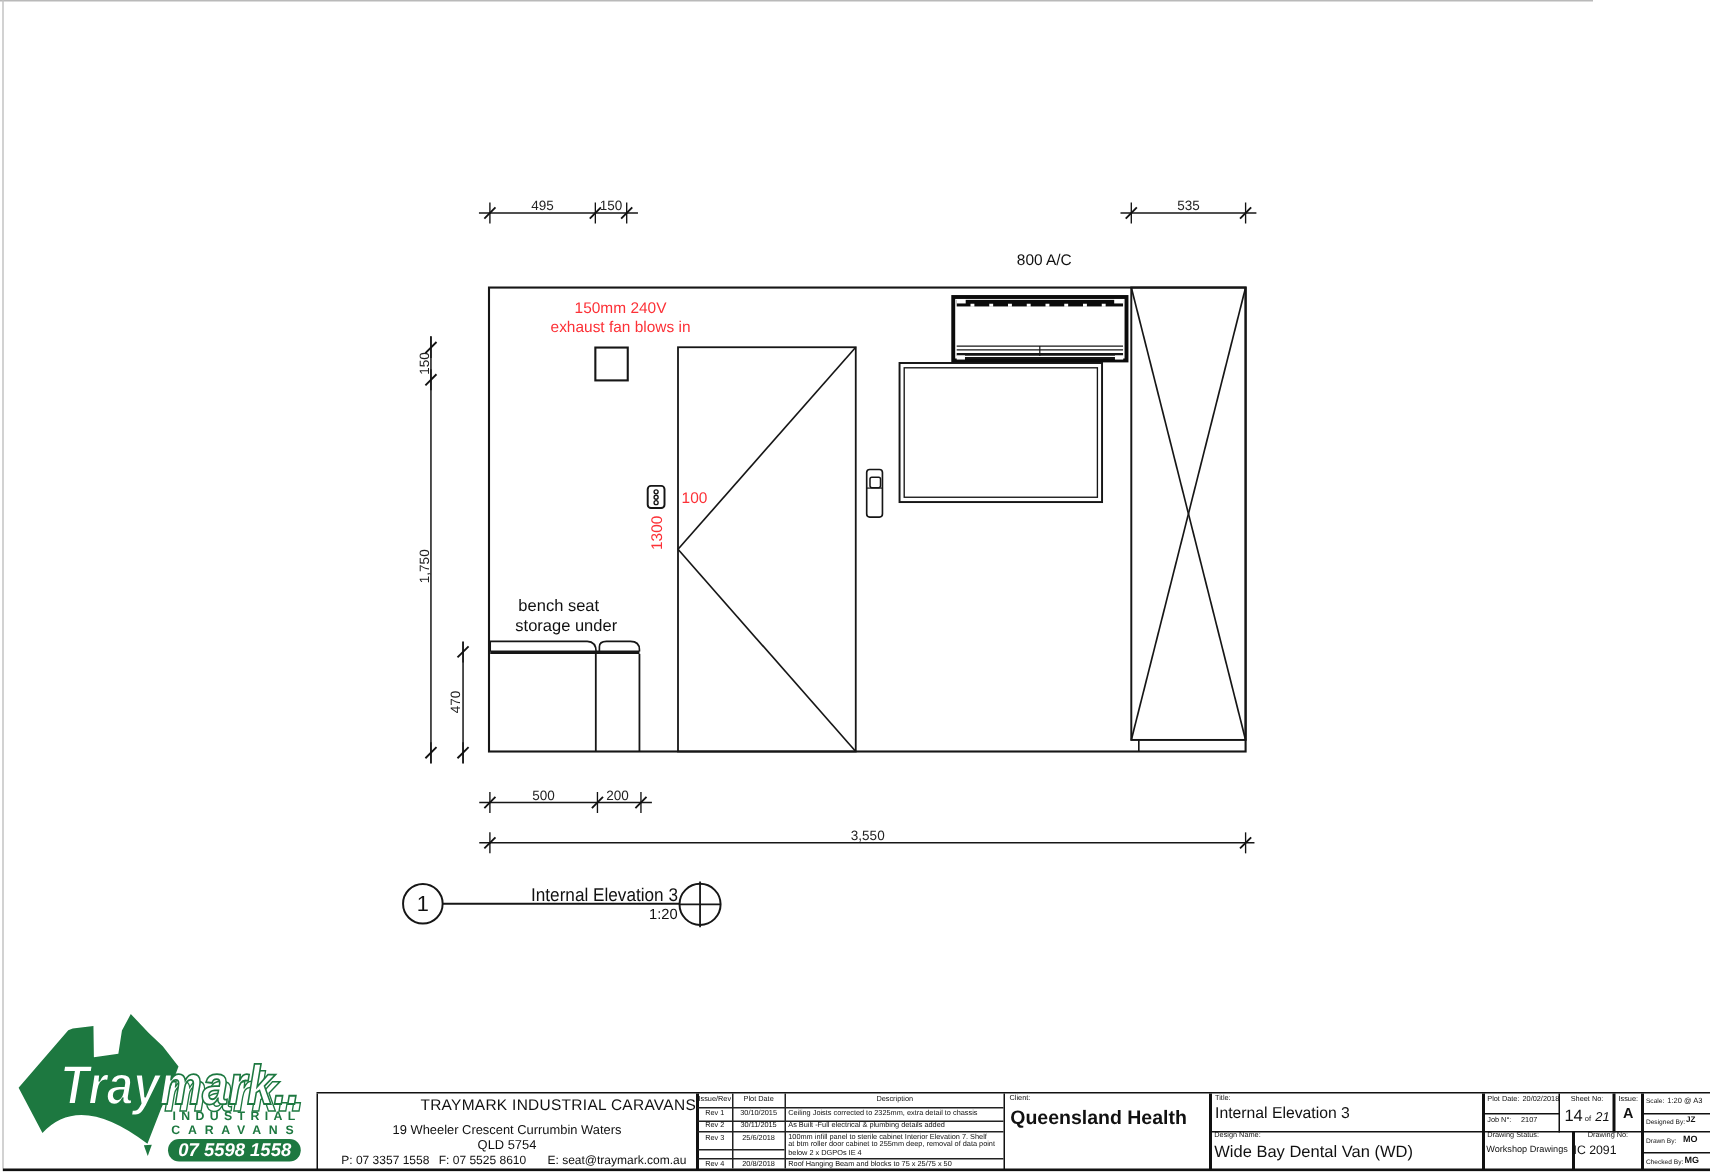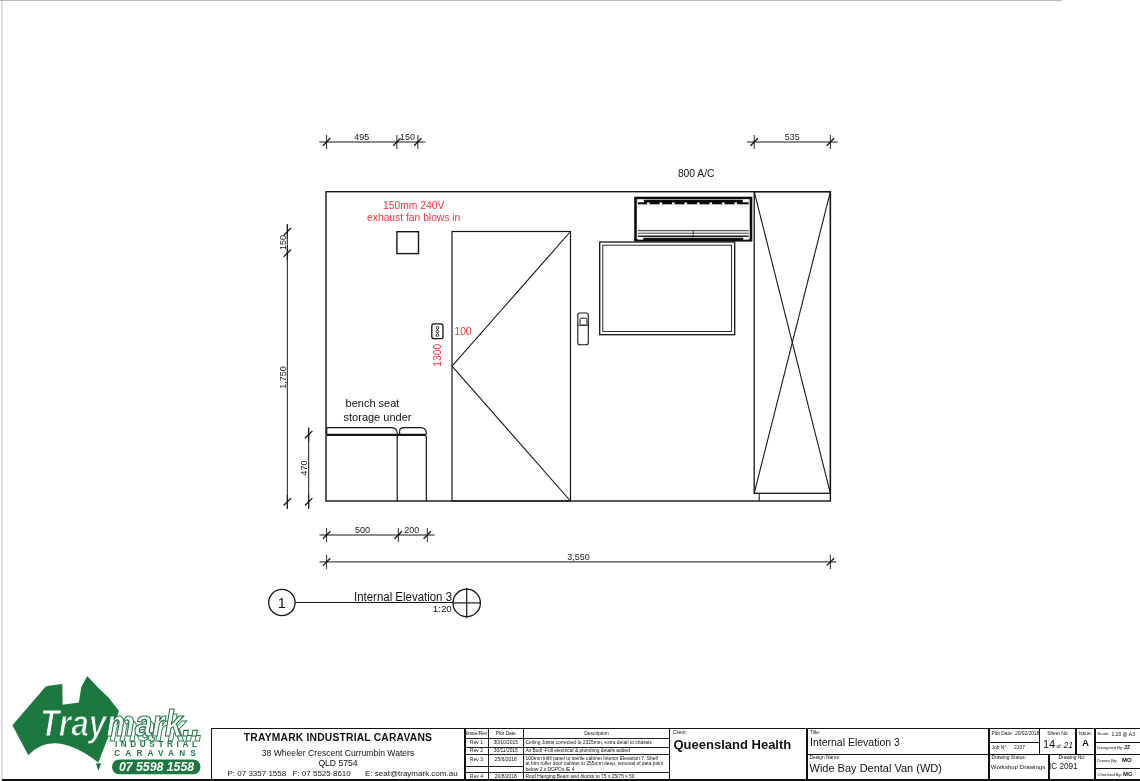--- a/index.html
+++ b/index.html
@@ -156,22 +156,22 @@
 <div class="cell" style="left:988.8px;top:741.8px;width:50.8px;height:1.1px;background:#111"></div>
 <div class="cell" style="left:1095.1px;top:768.3px;width:44.9px;height:1.1px;background:#111"></div>
 <div class="cell" style="left:488.2px;top:728.5px;width:0.9px;height:50.7px;background:#222"></div>
 <div class="cell" style="left:523.1px;top:728.5px;width:0.9px;height:50.7px;background:#222"></div>
 <div class="cell" style="left:464.9px;top:738.4px;width:204.5px;height:0.9px;background:#222"></div>
 <div class="cell" style="left:464.9px;top:747.1px;width:204.5px;height:0.9px;background:#222"></div>
 <div class="cell" style="left:464.9px;top:754.4px;width:204.5px;height:0.9px;background:#222"></div>
 <div class="cell" style="left:464.9px;top:765.5px;width:58.2px;height:0.9px;background:#222"></div>
 <div class="cell" style="left:464.9px;top:772.4px;width:204.5px;height:0.9px;background:#222"></div>
 
-<div class="t" style="left:212px;top:732px;width:252px;text-align:center;font-size:10.3px;font-weight:bold;letter-spacing:0.2px">TRAYMARK INDUSTRIAL CARAVANS</div>
-<div class="t" style="left:212px;top:748px;width:252px;text-align:center;font-size:8.6px">38 Wheeler Crescent Currumbin Waters</div>
+<div class="t" style="left:212px;top:732px;width:252px;text-align:right;font-size:10.3px;font-weight:normal;letter-spacing:0.2px">TRAYMARK INDUSTRIAL CARAVANS</div>
+<div class="t" style="left:212px;top:748px;width:252px;text-align:center;font-size:8.6px">19 Wheeler Crescent Currumbin Waters</div>
 <div class="t" style="left:212px;top:758px;width:252px;text-align:center;font-size:8.6px">QLD 5754</div>
 <div class="t" style="left:227.5px;top:768.8px;font-size:8px">P: 07 3357 1558</div>
 <div class="t" style="left:292.5px;top:768.8px;font-size:8px">F: 07 5525 8610</div>
 <div class="t" style="left:365px;top:768.8px;font-size:8px">E: seat@traymark.com.au</div>
 
 <div class="t" style="left:465px;top:730.6px;width:23px;text-align:center;font-size:4.9px">Issue/Rev</div>
 <div class="t" style="left:488.5px;top:730.6px;width:34.5px;text-align:center;font-size:4.9px">Plot Date</div>
 <div class="t" style="left:523.5px;top:730.6px;width:146px;text-align:center;font-size:4.9px">Description</div>
 <div class="t" style="left:465px;top:740.3px;width:23px;text-align:center;font-size:4.9px">Rev 1</div>
 <div class="t" style="left:488.5px;top:740.3px;width:34.5px;text-align:center;font-size:4.9px">30/10/2015</div>

